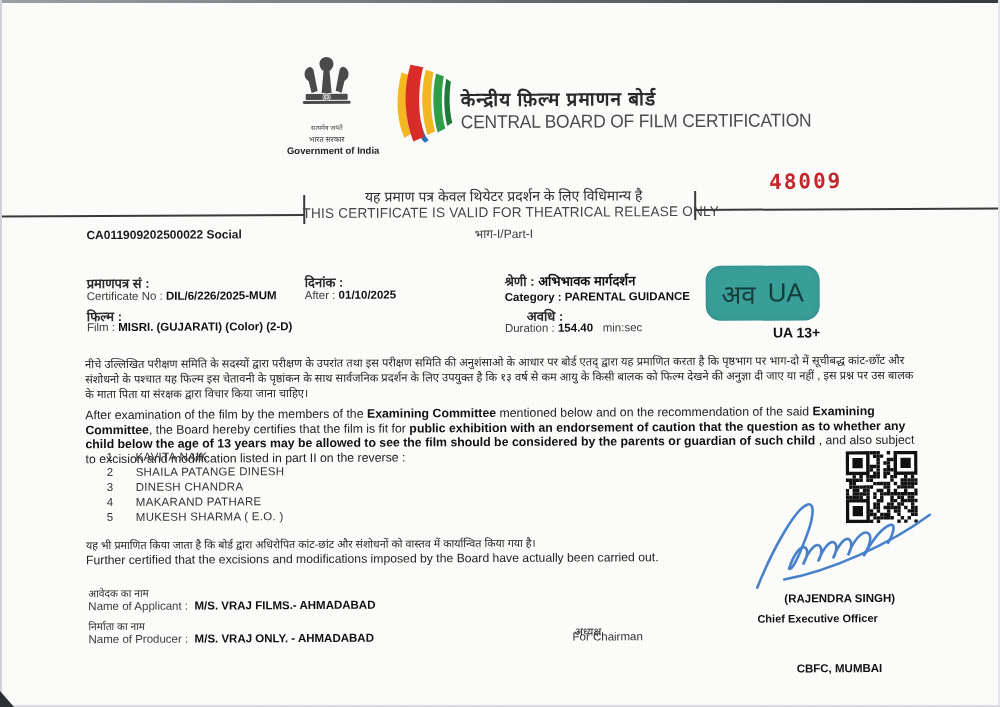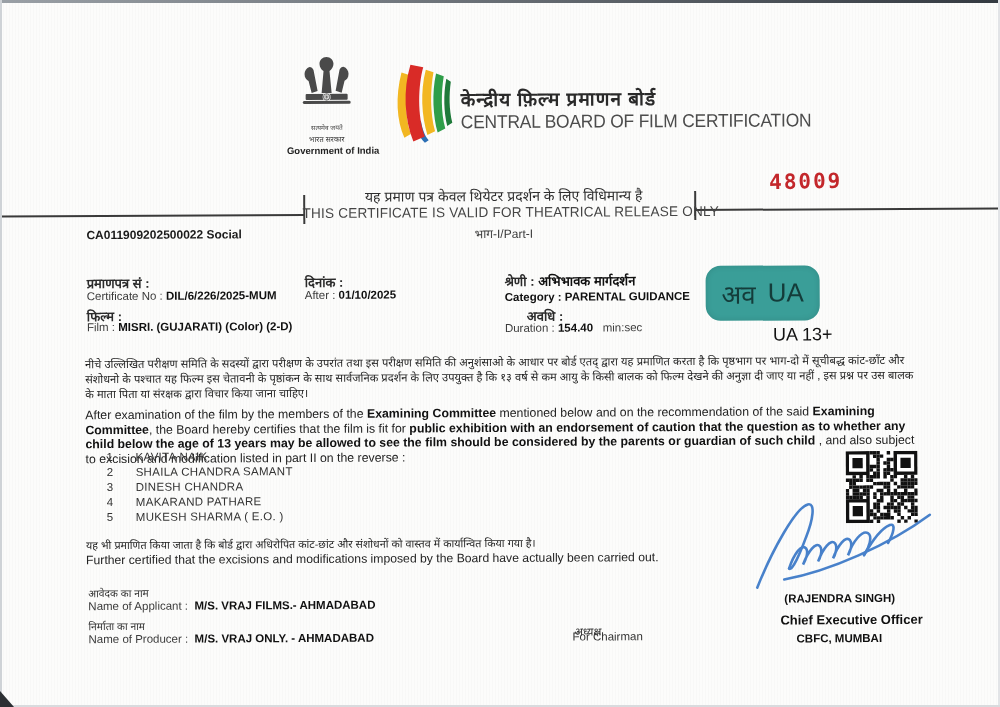--- a/index.html
+++ b/index.html
@@ -36,38 +36,38 @@
   .refno{left:87px;top:226px;font-size:12px;font-weight:bold;color:#1b1b1b;}
   
   .lab-hi{font-size:13px;font-weight:600;color:#2b2b2b;text-align:center;}
   .lab-en{font-size:11.5px;color:#3c3c3c;}
   .val{font-weight:bold;color:#101010;}
   .dur-unit{font-weight:normal;color:#3c3c3c;margin-top:14px;}
   .badge{left:706px;top:267px;width:114px;height:55px;border-radius:15px;background:#3a9e98;
         display:flex;align-items:center;justify-content:center;gap:12px;
         box-shadow:inset 0 0 6px rgba(0,0,0,0.12);}
   .badge span{font-size:26px;color:#143c3a;font-weight:500;}
-  .badge-sub{left:773px;top:326px;font-size:18px;font-weight:normal;color:#121212;}
+  .badge-sub{left:773px;top:326px;font-size:14px;font-weight:bold;color:#121212;}
   
   .para{position:absolute;white-space:normal;}
   .para-hi{left:85px;top:355px;width:836px;font-size:11.2px;line-height:15px;color:#242424;}
   .para-en{left:85px;top:406px;width:838px;font-size:12.3px;line-height:14.6px;color:#222;}
   .b{font-weight:bold;color:#111;}
   
   .mem-no{font-size:11.5px;color:#333;}
   .mem-name{font-size:11.5px;color:#333;letter-spacing:0.3px;}
   
   .certify-hi{left:85px;top:535px;font-size:10.8px;color:#242424;}
   .certify-en{left:85px;top:551px;font-size:12.2px;color:#222;}
   
   .foot-lab-hi{font-size:10.3px;color:#2e2e2e;}
   .foot-lab-en{font-size:11.5px;color:#3c3c3c;}
   .sig-name{left:783px;top:594px;font-size:11.5px;font-weight:bold;color:#101010;}
-  .sig-title{left:779px;top:614px;font-size:13px;font-weight:bold;color:#101010;}
-  .sig-org{left:795px;top:634px;font-size:11.5px;font-weight:bold;color:#101010;}
+  .sig-title{left:756px;top:614px;font-size:11px;font-weight:bold;color:#101010;}
+  .sig-org{left:795px;top:664px;font-size:11.5px;font-weight:bold;color:#101010;}
   .chair-hi{left:573px;top:596px;font-size:11px;color:#2b2b2b;margin-top:28px;}
   .chair-en{left:571px;top:631px;font-size:11.5px;color:#333;}
 </style>
 </head>
 <body>
 
 <div class="page">
   <div class="paper-texture"></div>
 
   <div class="content">
@@ -138,21 +138,21 @@
       <span>UA</span>
     </div>
     <div class="abs badge-sub">UA 13+</div>
 
     <div class="para para-hi">नीचे उल्लिखित परीक्षण समिति के सदस्यों  द्वारा परीक्षण  के उपरांत तथा इस परीक्षण समिति की अनुशंसाओ के आधार पर  बोर्ड एतद् द्वारा यह प्रमाणित करता है  कि पृष्ठभाग पर भाग-दो  में सूचीबद्ध  कांट-छाँट और संशोधनो के पश्चात यह फिल्म इस चेतावनी के पृष्ठांकन के साथ सार्वजनिक प्रदर्शन के लिए उपयुक्त है कि १३ वर्ष से कम आयु के किसी बालक को फिल्म देखने की अनुज्ञा दी जाए या नहीं , इस प्रश्न पर उस बालक के माता पिता या संरक्षक द्वारा विचार किया जाना चाहिए।</div>
     <div class="para para-en"><span>After examination of the film by the members of the </span><span class="b">Examining Committee</span><span> mentioned below and on the recommendation of the said </span><span class="b">Examining Committee</span><span>, the Board hereby certifies that the film is fit for </span><span class="b">public exhibition with an endorsement of caution that the question as to whether any child below the age of 13 years may be allowed to see the film should be considered by the parents or guardian of such child</span><span> , and also subject to excision and modification listed in part II on the reverse :</span></div>
 
     <div class="abs mem-no" style="left:106px;top:449px;">1</div>
     <div class="abs mem-name" style="left:135px;top:449px;">KAVITA NAIK</div>
     <div class="abs mem-no" style="left:106px;top:464px;">2</div>
-    <div class="abs mem-name" style="left:135px;top:464px;">SHAILA CHANDRA SAMANT</div>
+    <div class="abs mem-name" style="left:135px;top:464px;">SHAILA PATANGE DINESH</div>
     <div class="abs mem-no" style="left:106px;top:479px;">3</div>
     <div class="abs mem-name" style="left:135px;top:479px;">DINESH CHANDRA</div>
     <div class="abs mem-no" style="left:106px;top:494px;">4</div>
     <div class="abs mem-name" style="left:135px;top:494px;">MAKARAND PATHARE</div>
     <div class="abs mem-no" style="left:106px;top:509px;">5</div>
     <div class="abs mem-name" style="left:135px;top:509px;">MUKESH SHARMA ( E.O. )</div>
 
     <svg class="abs" style="left:845px;top:453px;" width="72" height="72" viewBox="0 0 21 21" id="qr">
         <rect x="0" y="0" width="21" height="21" fill="#fff"></rect>
         <rect x="0" y="0" width="7" height="7" fill="#111"></rect>

